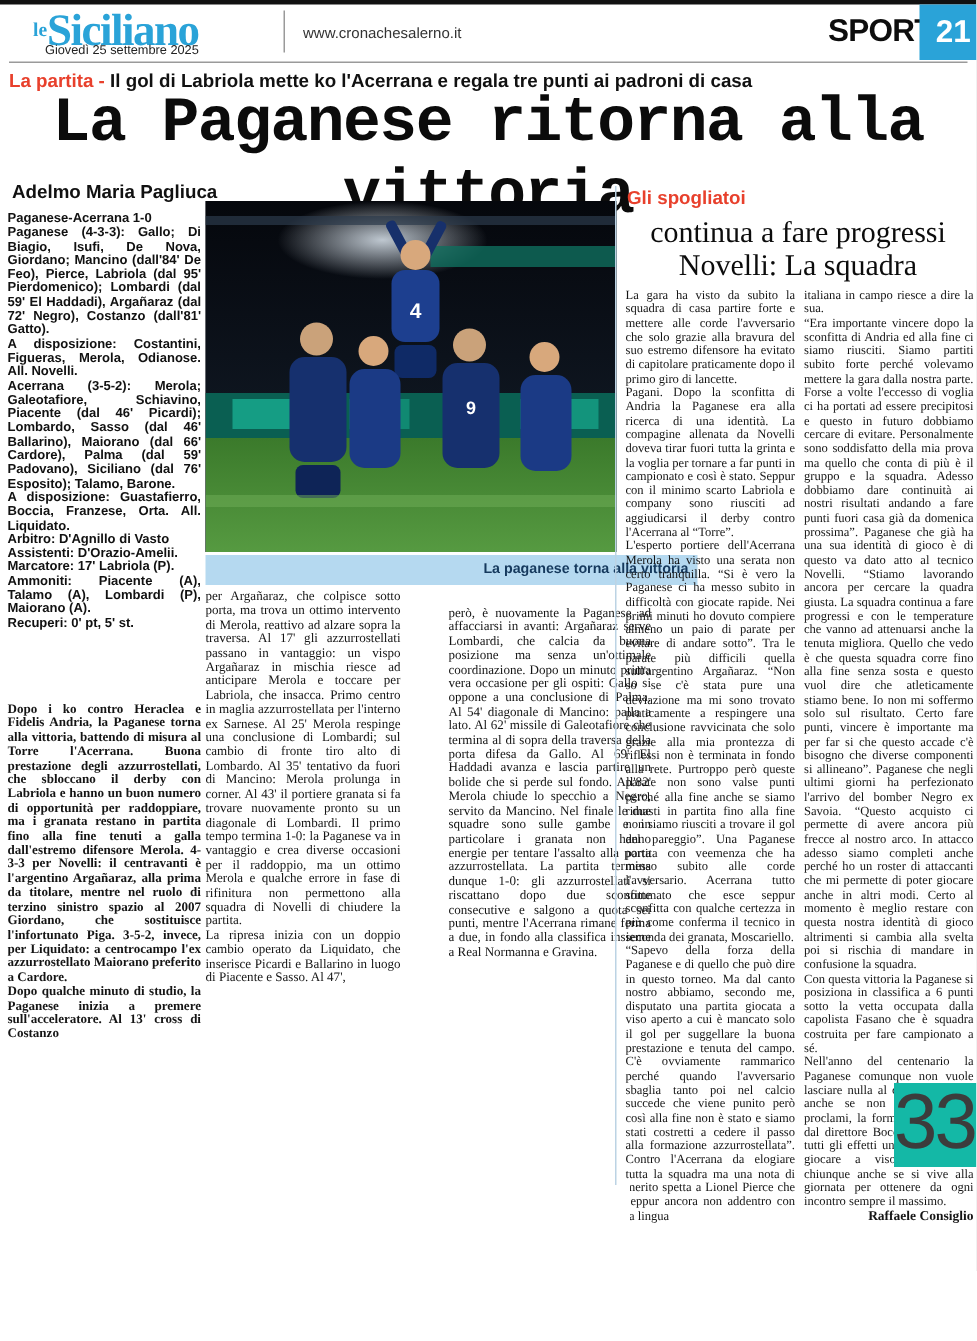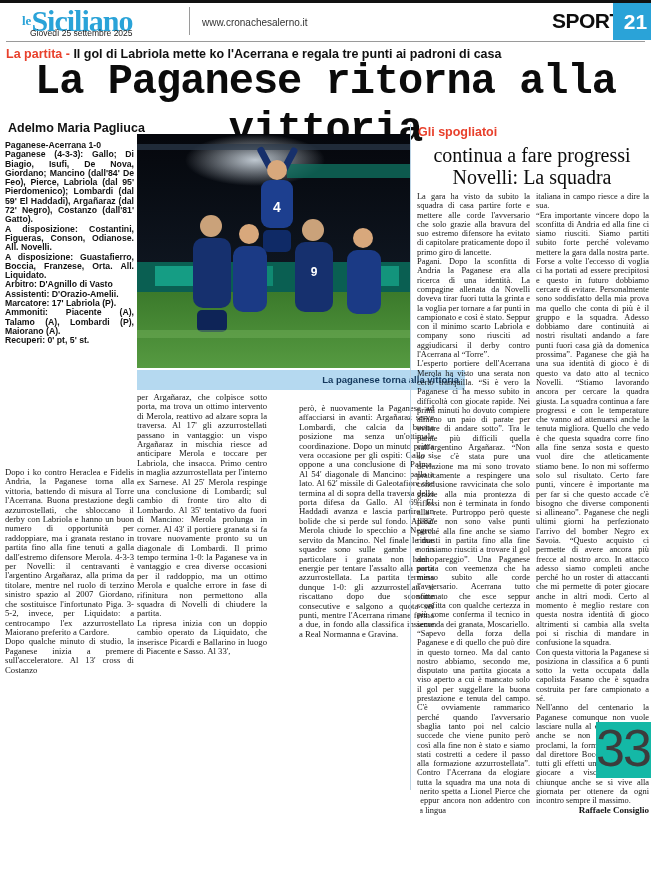--- a/index.html
+++ b/index.html
@@ -24,21 +24,21 @@
   #headline{left:0;top:58px;width:651px;text-align:center;font-family:Liberation Mono, monospace;
        font-weight:700;font-size:42px;letter-spacing:-1px;color:#0b0b0b;}
   #byline{left:8px;top:121px;font-size:12.5px;font-weight:700;}
   
   #lineup{left:5px;top:141px;width:129px;font-size:8.7px;line-height:9.3px;font-weight:700;
        text-align:justify;}
   #lineup p{margin:0;}
   .bodytxt{font-family:"Liberation Serif",serif;font-size:8.7px;line-height:9.4px;
        text-align:justify;color:#151515;}
   .bodytxt p{margin:0;}
-  #col1{left:5px;top:468px;width:129px;height:237px;overflow:hidden;}
+  #col1{left:5px;top:468px;width:129px;height:237px;overflow:hidden;font-weight:bold;}
   #col2{left:137px;top:393px;width:130px;height:312px;overflow:hidden;}
   #col3{left:271px;top:404px;width:135px;height:312px;overflow:hidden;margin-left:28px;}
   
   #photo{left:137px;top:134px;width:274px;height:234px;background:#0b0f16;}
   #caption{left:137px;top:370px;width:328px;height:20px;background:#b5d9f0;color:#15395d;
        font-size:9.5px;font-weight:700;line-height:20px;text-align:right;box-sizing:border-box;padding-right:6px;}
   
   #vrule{left:410px;top:124px;width:1px;height:770px;background:#bcd3e4;}
   #sb-kicker{left:418px;top:125px;font-size:12.5px;font-weight:700;color:#e8402c;}
   #sb-title{left:413px;top:144px;width:238px;text-align:center;font-family:"Liberation Serif",serif;
@@ -75,36 +75,37 @@
 
   <div class="abs" id="kicker">
     <span class="lbl">La partita -</span><span> Il gol di Labriola mette ko l'Acerrana e regala tre punti ai padroni di casa</span>
   </div>
   <h1 class="abs" id="headline" style="margin:0">La Paganese ritorna alla vittoria</h1>
   <div class="abs" id="byline">Adelmo Maria Pagliuca</div>
 
   <div class="abs" id="lineup">
     <p>Paganese-Acerrana 1-0</p>
     <p>Paganese (4-3-3): Gallo; Di Biagio, Isufi, De Nova, Giordano; Mancino (dall'84' De Feo), Pierce, Labriola (dal 95' Pierdomenico); Lombardi (dal 59' El Haddadi), Argañaraz (dal 72' Negro), Costanzo (dall'81' Gatto).</p>
-    <p>A disposizione: Costantini, Figueras, Conson, Odianose. All. Novelli.</p>
+    <p>A disposizione: Costantini, Figueras, Merola, Odianose. All. Novelli.</p>
+    <p>Acerrana (3-5-2): Merola; Galeotafiore, Schiavino, Piacente (dal 46' Picardi); Lombardo, Sasso (dal 46' Ballarino), Maiorano (dal 66' Cardore), Palma (dal 59' Padovano), Siciliano (dal 76' Esposito); Talamo, Barone.</p>
     <p>A disposizione: Guastafierro, Boccia, Franzese, Orta. All. Liquidato.</p>
     <p>Arbitro: D'Agnillo di Vasto</p>
     <p>Assistenti: D'Orazio-Amelii.</p>
     <p>Marcatore: 17' Labriola (P).</p>
     <p>Ammoniti: Piacente (A), Talamo (A), Lombardi (P), Maiorano (A).</p>
     <p>Recuperi: 0' pt, 5' st.</p>
   </div>
 
   <div class="abs bodytxt" id="col1">
     <p>Dopo i ko contro Heraclea e Fidelis Andria, la Paganese torna alla vittoria, battendo di misura al Torre l'Acerrana. Buona prestazione degli azzurrostellati, che sbloccano il derby con Labriola e hanno un buon numero di opportunità per raddoppiare, ma i granata restano in partita fino alla fine tenuti a galla dall'estremo difensore Merola. 4-3-3 per Novelli: il centravanti è l'argentino Argañaraz, alla prima da titolare, mentre nel ruolo di terzino sinistro spazio al 2007 Giordano, che sostituisce l'infortunato Piga. 3-5-2, invece, per Liquidato: a centrocampo l'ex azzurrostellato Maiorano preferito a Cardore.</p>
     <p>Dopo qualche minuto di studio, la Paganese inizia a premere sull'acceleratore. Al 13' cross di Costanzo</p>
   </div>
   <div class="abs bodytxt" id="col2">
     <p>per Argañaraz, che colpisce sotto porta, ma trova un ottimo intervento di Merola, reattivo ad alzare sopra la traversa. Al 17' gli azzurrostellati passano in vantaggio: un vispo Argañaraz in mischia riesce ad anticipare Merola e toccare per Labriola, che insacca. Primo centro in maglia azzurrostellata per l'interno ex Sarnese. Al 25' Merola respinge una conclusione di Lombardi; sul cambio di fronte tiro alto di Lombardo. Al 35' tentativo da fuori di Mancino: Merola prolunga in corner. Al 43' il portiere granata si fa trovare nuovamente pronto su un diagonale di Lombardi. Il primo tempo termina 1-0: la Paganese va in vantaggio e crea diverse occasioni per il raddoppio, ma un ottimo Merola e qualche errore in fase di rifinitura non permettono alla squadra di Novelli di chiudere la partita.</p>
-    <p>La ripresa inizia con un doppio cambio operato da Liquidato, che inserisce Picardi e Ballarino in luogo di Piacente e Sasso. Al 33',</p>
+    <p>La ripresa inizia con un doppio cambio operato da Liquidato, che inserisce Picardi e Ballarino in luogo di Piacente e Sasso. Al 47',</p>
   </div>
   <div class="abs bodytxt" id="col3">
     <p>però, è nuovamente la Paganese ad affacciarsi in avanti: Argañaraz serve Lombardi, che calcia da buona posizione ma senza un'ottimale coordinazione. Dopo un minuto prima vera occasione per gli ospiti: Gallo si oppone a una conclusione di Palma. Al 54' diagonale di Mancino: palla a lato. Al 62' missile di Galeotafiore che termina al di sopra della traversa della porta difesa da Gallo. Al 69' El Haddadi avanza e lascia partire un bolide che si perde sul fondo. All'82' Merola chiude lo specchio a Negro, servito da Mancino. Nel finale le due squadre sono sulle gambe e in particolare i granata non hanno energie per tentare l'assalto alla porta azzurrostellata. La partita termina dunque 1-0: gli azzurrostellati si riscattano dopo due sconfitte consecutive e salgono a quota sei punti, mentre l'Acerrana rimane ferma a due, in fondo alla classifica insieme a Real Normanna e Gravina.</p>
   </div>
 
   <div class="abs" id="photo">
     <svg width="274" height="234" viewBox="0 0 274 234">
       <defs>
         <linearGradient id="sky" x1="0" y1="0" x2="0" y2="1">
           <stop offset="0" stop-color="#05070c"></stop>

